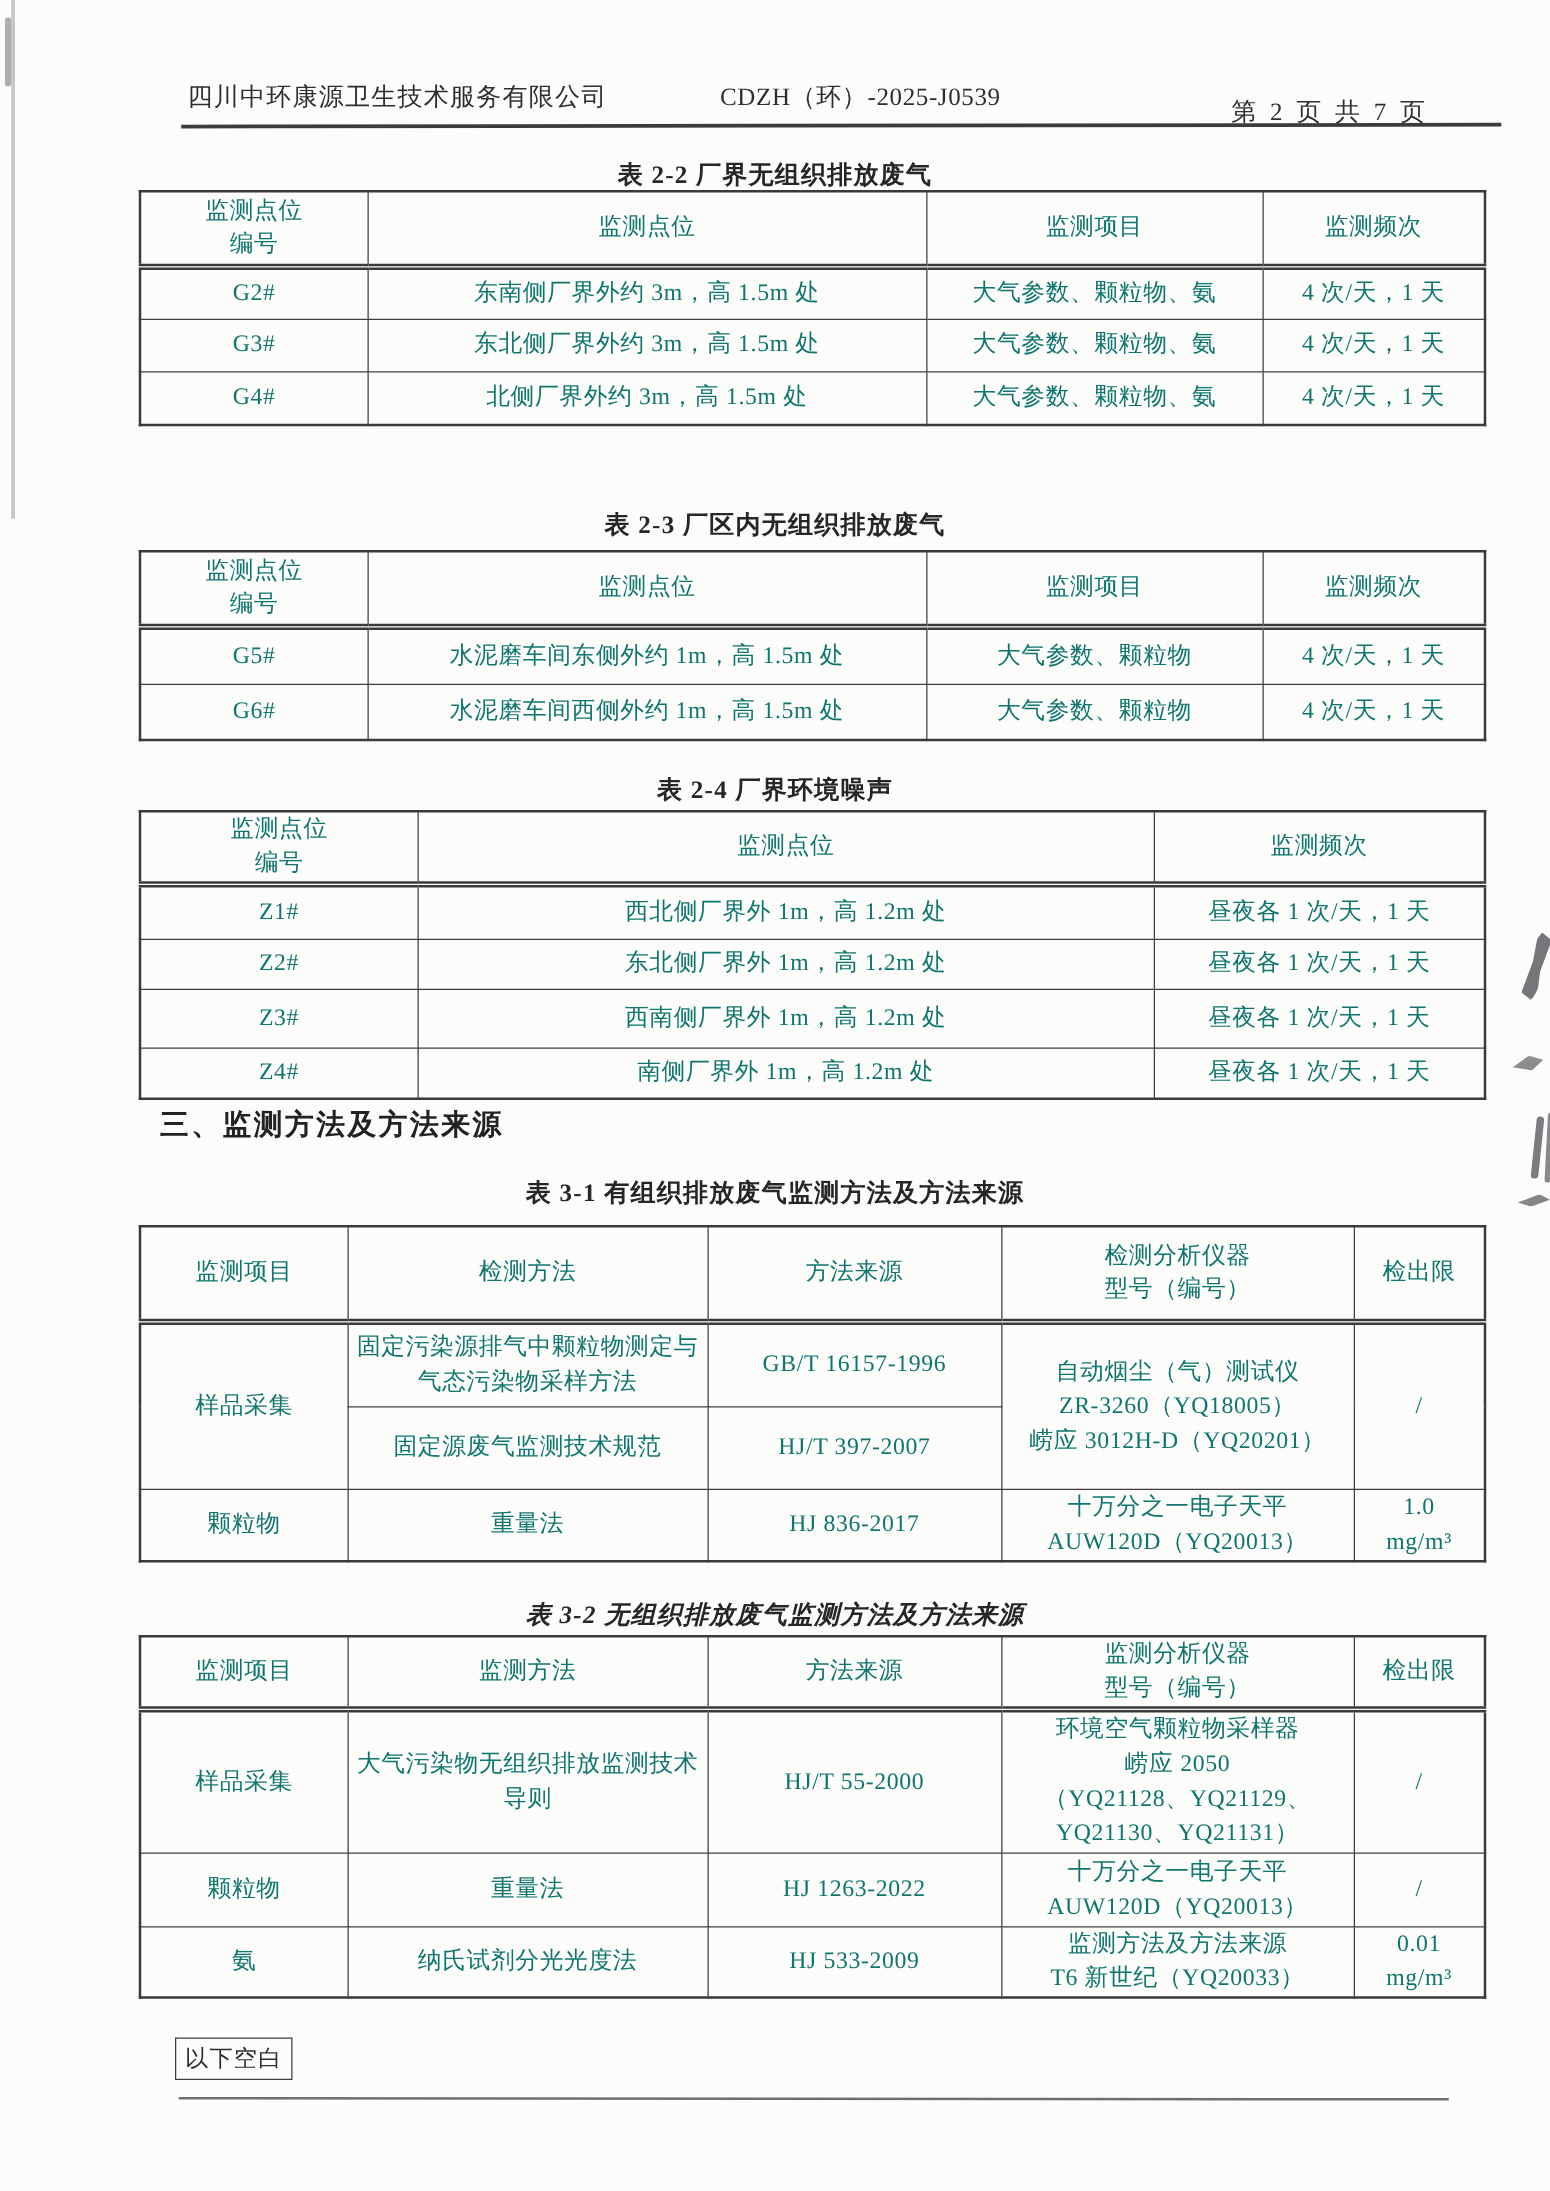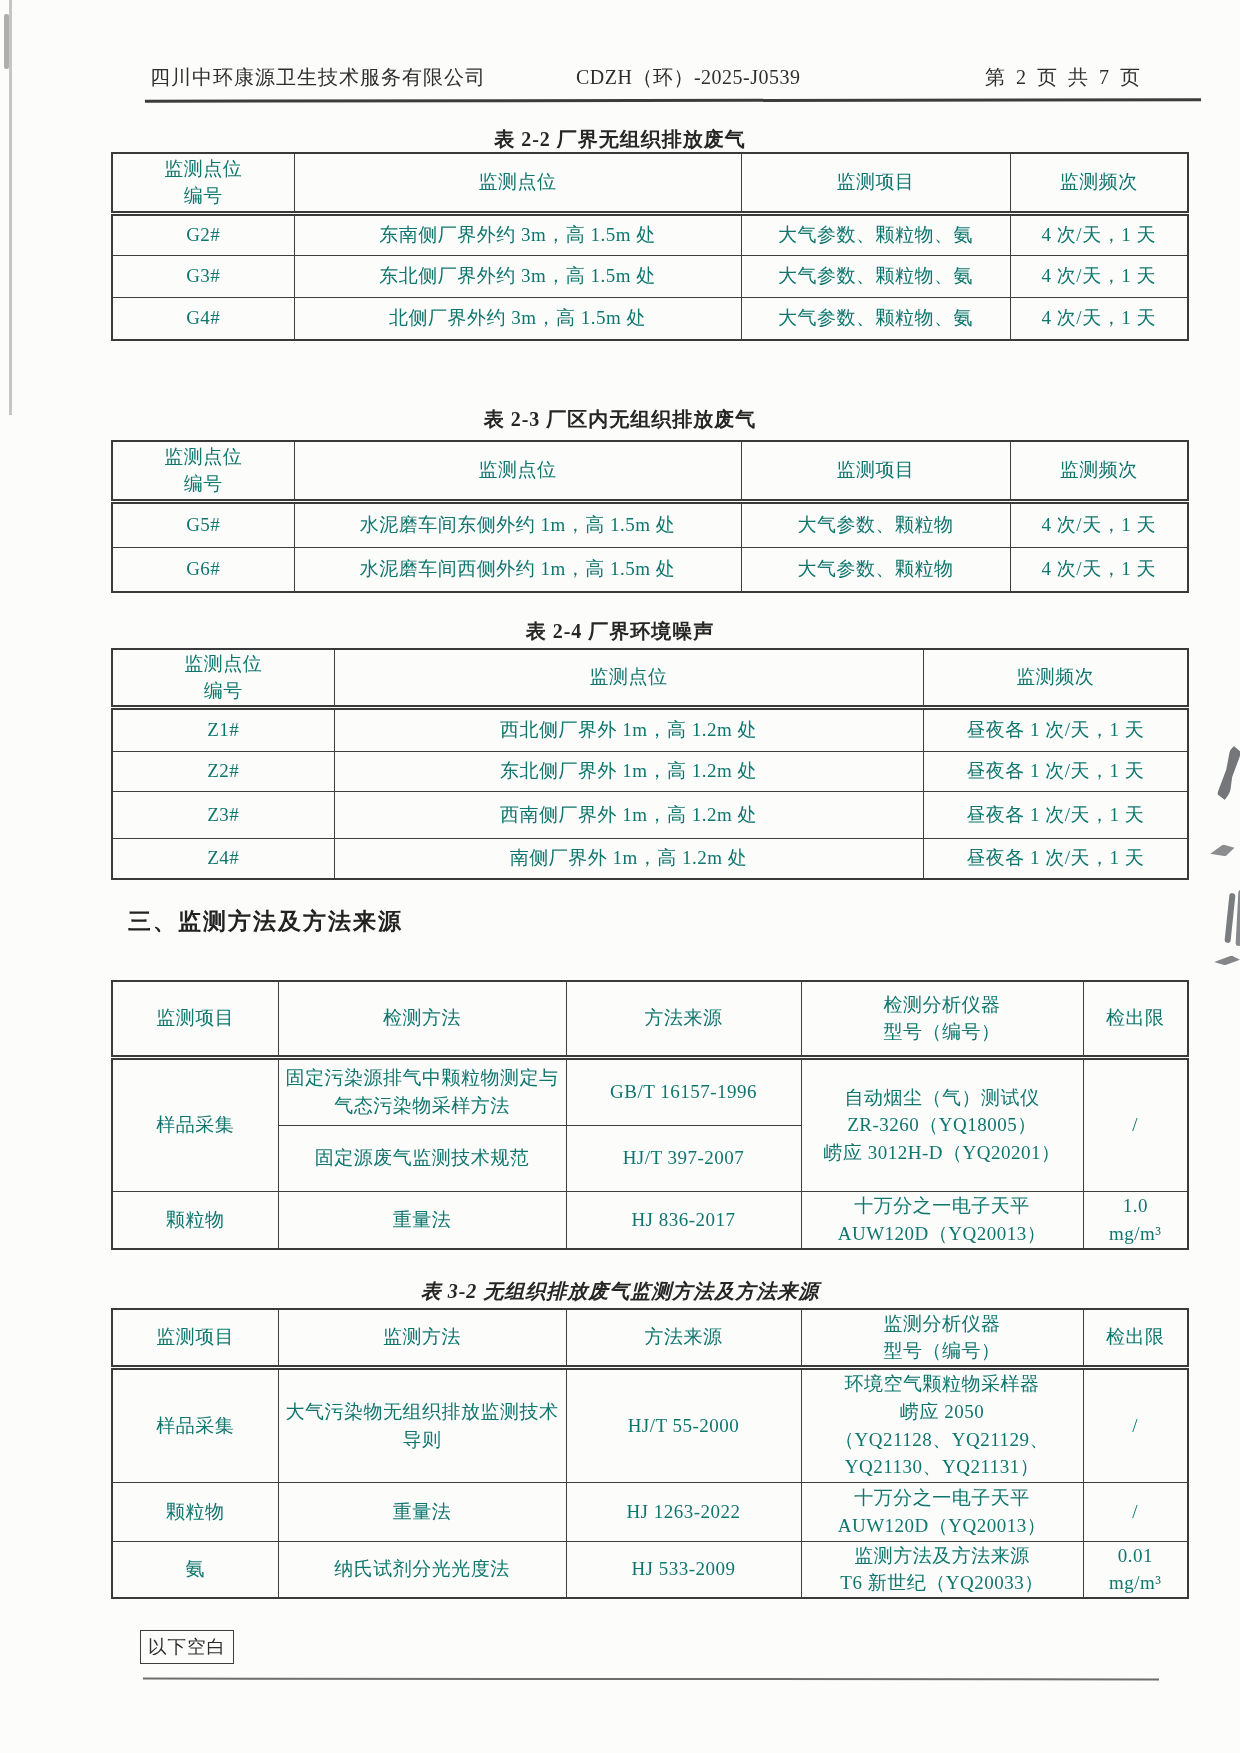--- a/index.html
+++ b/index.html
@@ -9,21 +9,21 @@
     margin:0 auto;
     background:#fcfcfb;
     overflow:hidden;
     font-family:"Liberation Serif","DejaVu Serif",serif;
     color:#2e2e2e;
   }
   
   .hdr-text{position:absolute;top:64px;font-size:20px;letter-spacing:1px;white-space:nowrap;}
   .hdr-company{left:150px;}
   .hdr-doc{left:576px;letter-spacing:0.5px;}
-  .hdr-page{left:985px;letter-spacing:3px;}
+  .hdr-page{left:985px;letter-spacing:3px;margin-top:12px;}
   .hdr-rule{position:absolute;left:145px;top:99px;width:1056px;height:3px;background:#3c3c3c;transform:rotate(-0.08deg);}
   
   .tbl-title{position:absolute;left:0;width:1240px;text-align:center;font-size:20px;font-weight:700;letter-spacing:1px;color:#262626;}
   .sec-heading{position:absolute;left:128px;font-size:23px;font-weight:700;letter-spacing:2px;color:#222;}
   
   table.doc-table{
     position:absolute;
     border-collapse:collapse;
     table-layout:fixed;
     border:2.5px solid #3a3a3a;
@@ -185,22 +185,23 @@
       <td>昼夜各 1 次/天，1 天</td>
     </tr>
     <tr style="height:41px">
       <td>Z4#</td>
       <td>南侧厂界外 1m，高 1.2m 处</td>
       <td>昼夜各 1 次/天，1 天</td>
     </tr>
   </tbody>
     </table>
 
-  <div class="sec-heading" style="top:906px;text-align:right;">三、监测方法及方法来源</div>
-
+  <div class="sec-heading" style="top:884px;text-align:right;">三、监测方法及方法来源</div>
+
+  <div class="tbl-title" style="top:941px;">表 3-1 有组织排放废气监测方法及方法来源</div>
   <table class="doc-table" style="left:111px;top:980px;width:1076px;">
     <colgroup>
         <col style="width:166px">
         <col style="width:288px">
         <col style="width:235px">
         <col style="width:282px">
         <col style="width:105px">
       </colgroup>
     <tbody>
         <tr class="hrow" style="height:76px">

